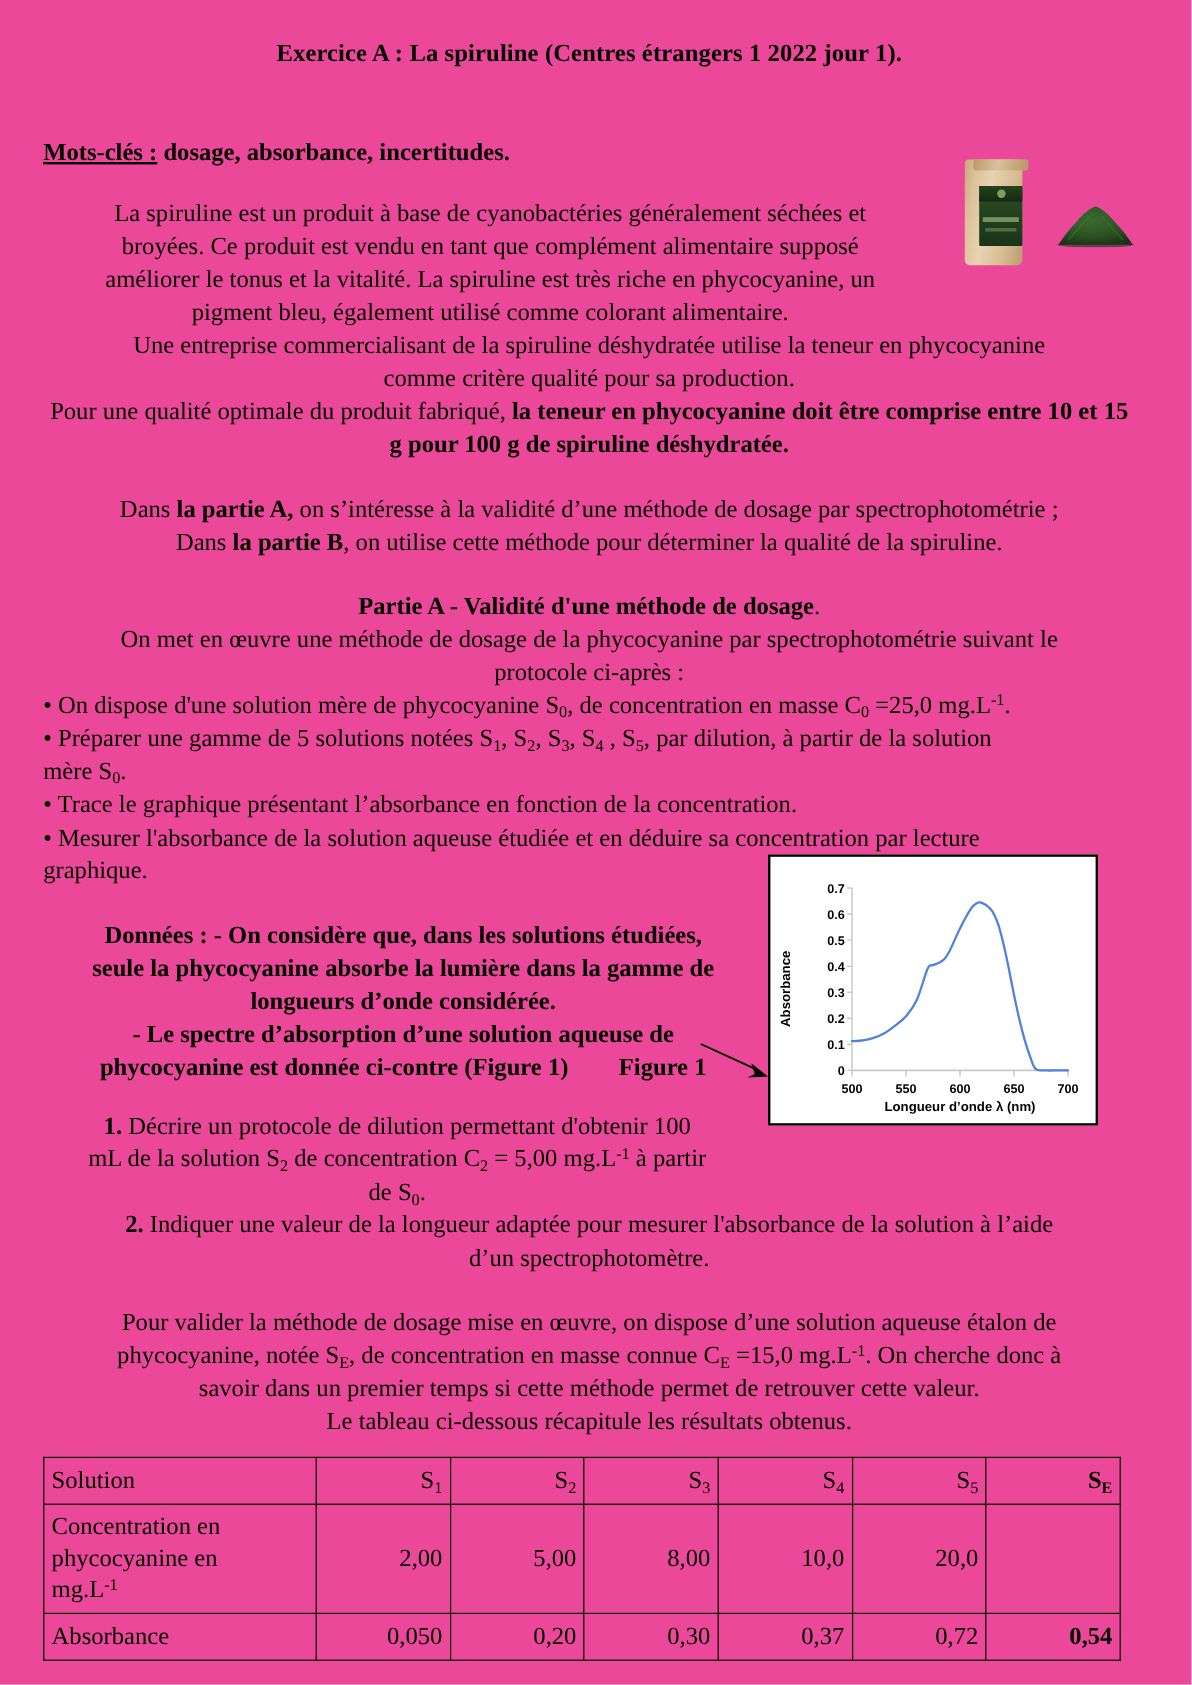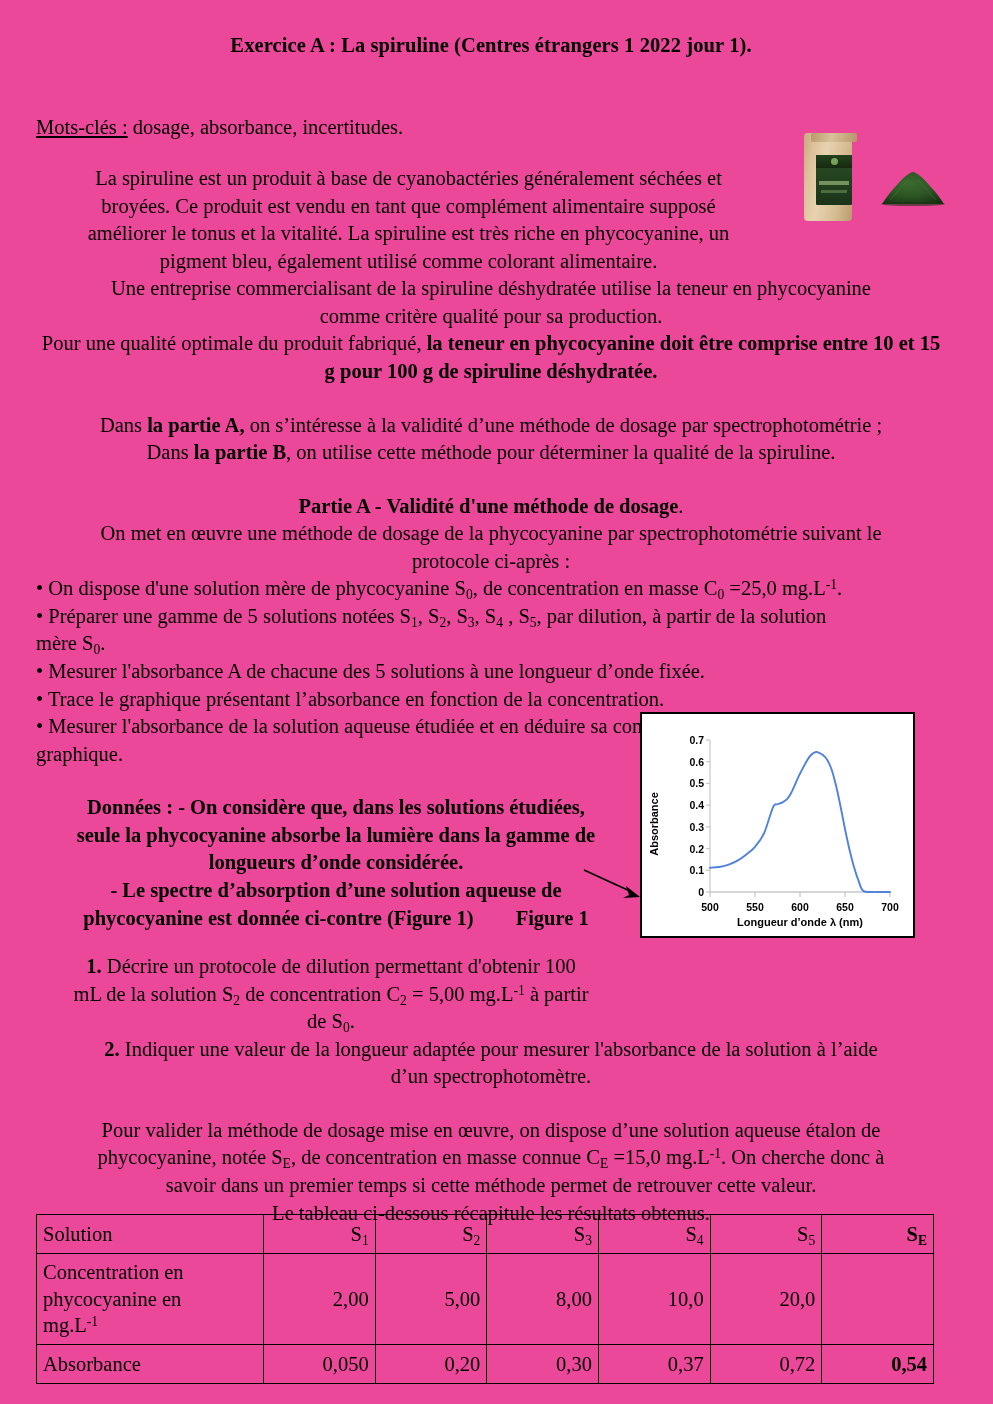--- a/index.html
+++ b/index.html
@@ -30,21 +30,21 @@
   h1.doc-title {
     font-size: 20.5px;
     font-weight: bold;
     text-align: center;
     margin: 34px 0 0 0;
     letter-spacing: 0.1px;
   }
 
   .keywords {
     font-size: 20.5px;
-    font-weight: normal;
+    font-weight: bold;
     margin-top: 33px;
   }
   .keywords .u {
     text-decoration: underline;
   }
 
   p.body-text {
     font-size: 20.5px;
     line-height: 1.345;
     margin: 0;
@@ -258,24 +258,20 @@
       <span>•</span>
       <span><span>On dispose d'une solution mère de phycocyanine S</span><sub>0</sub><span>, de concentration en masse C</span><sub>0</sub><span> =25,0 mg.L</span><sup>-1</sup><span>.</span></span>
     </p>
 
     <p class="bullet-line">
       <span>•</span>
       <span><span>Préparer une gamme de 5 solutions notées S</span><sub>1</sub>, S<sub>2</sub>, S<sub>3</sub>, S<sub>4</sub> , S<sub>5</sub><span>, par dilution, à partir de la solution</span></span><br>
       <span>mère S</span><sub>0</sub><span>.</span>
     </p>
 
-    <p class="bullet-line">
-      <span>•</span>
-      <span>Mesurer l'absorbance A de chacune des 5 solutions à une longueur d’onde fixée.</span>
-    </p>
 
     <p class="bullet-line">
       <span>•</span>
       <span> Trace le graphique présentant l’absorbance en fonction de la concentration.</span>
     </p>
 
     <p class="bullet-line">
       <span>•</span>
       <span>Mesurer l'absorbance de la solution aqueuse étudiée et en déduire sa concentration par lecture</span><br>
       <span>graphique.</span>

